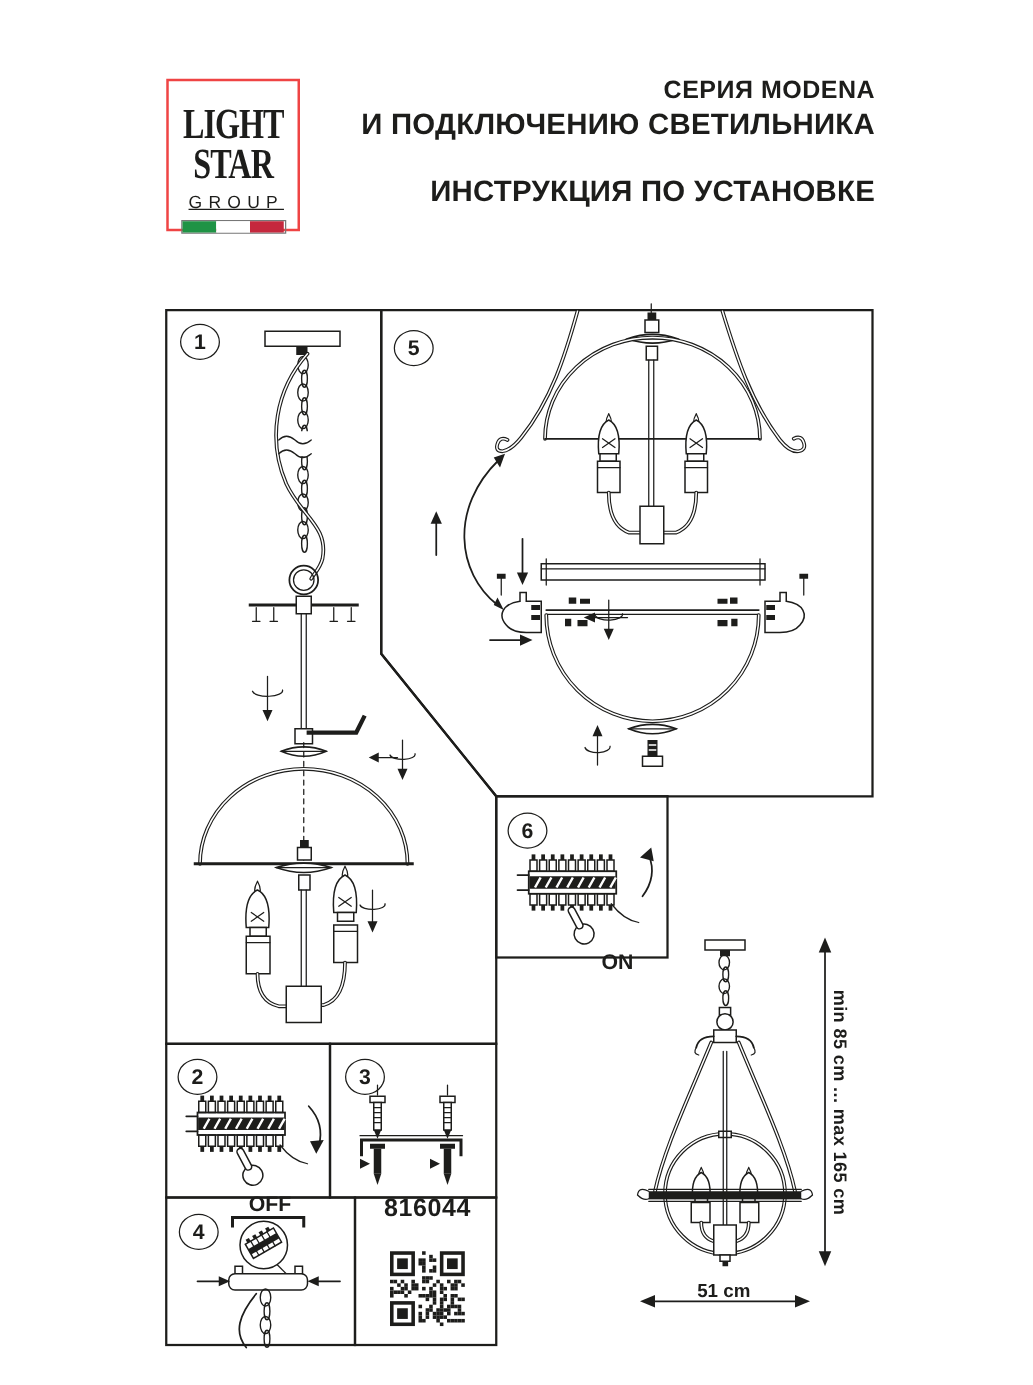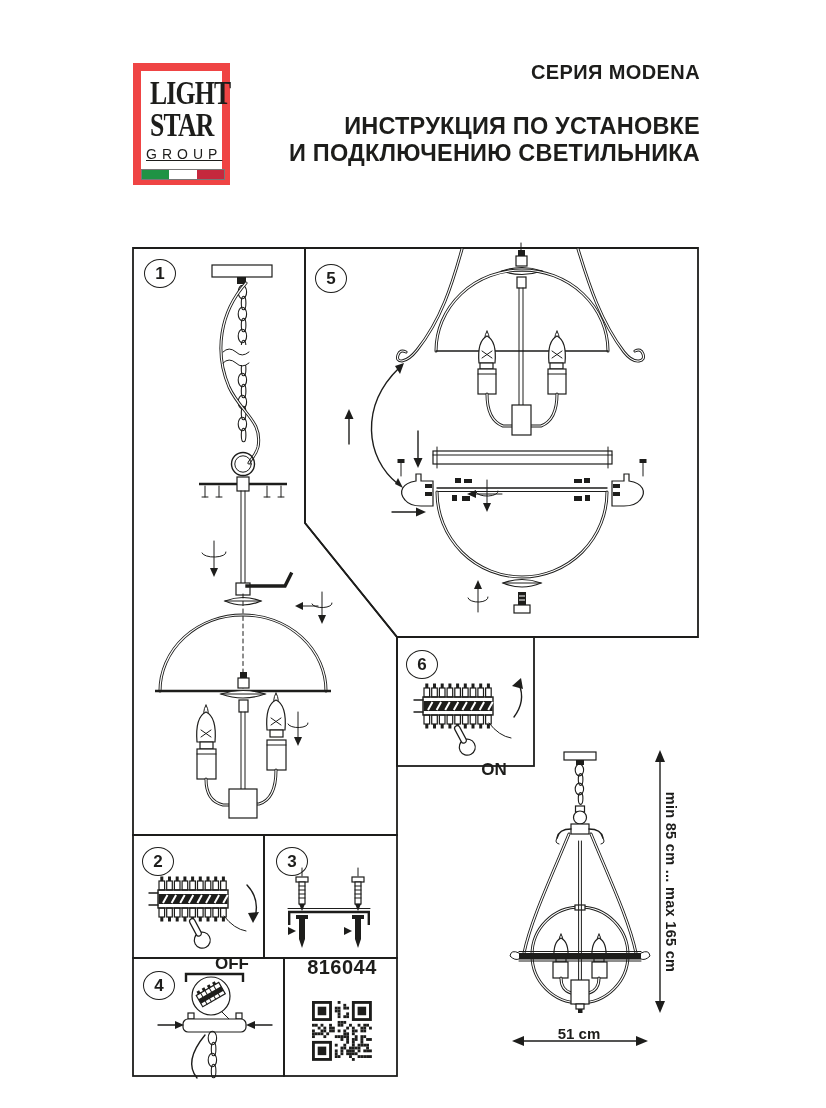--- a/index.html
+++ b/index.html
@@ -12,22 +12,22 @@
   .ln2{stroke:#1d1d1b;stroke-width:2.4;fill:none;}
   .lnthin{stroke-width:1;}
   .thick{stroke:#1d1d1b;stroke-width:3.4;fill:none;stroke-linecap:square;}
   .fw{fill:#fff;stroke:#1d1d1b;stroke-width:1.2;}
   .fb{fill:#1d1d1b;stroke:none;}
   .dup{stroke:#1d1d1b;stroke-width:3;fill:none;stroke-linecap:round;}
   .core{stroke:#fff;stroke-width:1.2;fill:none;stroke-linecap:round;}
   .dash{stroke-dasharray:4 3.5;}
   .chain ellipse{stroke:#1d1d1b;stroke-width:1.1;fill:none;}
   
-  .logo{position:absolute;left:133px;top:63px;width:97px;height:122px;border:8px solid #ef4444;
-        box-sizing:border-box;padding-top:6px;}
+  .logo{position:absolute;left:133px;top:63px;width:107px;height:122px;border:2px solid #ef4444;
+        box-sizing:border-box;padding-top:19px;}
   .logo-word{font-family:"Liberation Serif",serif;font-weight:700;font-size:33px;line-height:32px;
              text-align:center;transform:scale(0.78,1.04);letter-spacing:-1px;}
   .logo-group{margin-top:5px;font-size:14px;letter-spacing:5px;text-align:center;text-indent:5px;font-weight:400;text-decoration:underline;}
   .logo-flag{margin:7px auto 0;width:82px;height:9px;border:1px solid #777;display:flex;box-sizing:content-box;}
   .logo-flag span{flex:1;}
   
   .hdr{position:absolute;top:58px;right:126px;text-align:right;}
   .hdr-series{font-weight:700;font-size:20px;line-height:28px;letter-spacing:0.4px;}
   .hdr-title{font-weight:700;font-size:23.5px;line-height:26.5px;letter-spacing:0.2px;margin-top:27px;}
   
@@ -544,29 +544,29 @@
     <div class="logo-group">GROUP</div>
     <div class="logo-flag">
       <span style="background:#1f9345"></span>
       <span style="background:#ffffff"></span>
       <span style="background:#c5283d"></span>
     </div>
   </div>
 
   <div class="hdr">
     <div class="hdr-series">СЕРИЯ MODENA</div>
+    <div class="hdr-title" style="margin-top:0">И ПОДКЛЮЧЕНИЮ СВЕТИЛЬНИКА</div>
     <div class="hdr-title">ИНСТРУКЦИЯ ПО УСТАНОВКЕ</div>
-    <div class="hdr-title" style="margin-top:0">И ПОДКЛЮЧЕНИЮ СВЕТИЛЬНИКА</div>
   </div>
 
   <div class="badge" style="left:144px;top:259px">1</div>
   <div class="badge" style="left:315px;top:264px">5</div>
   <div class="badge" style="left:406px;top:650px">6</div>
   <div class="badge" style="left:142px;top:847px">2</div>
   <div class="badge" style="left:276px;top:847px">3</div>
   <div class="badge" style="left:143px;top:971px">4</div>
 
-  <div class="t lbl" style="left:232px;top:940px">OFF</div>
+  <div class="t lbl" style="left:216px;top:940px">OFF</div>
   <div class="t lbl" style="left:494px;top:746px">ON</div>
   <div class="t artnum" style="left:342px;top:967px">816044</div>
   <div class="t vdim">min 85 cm ... max 165 cm</div>
   <div class="t dim" style="left:579px;top:1033px">51 cm</div>
 </div>
 
 </body></html>

